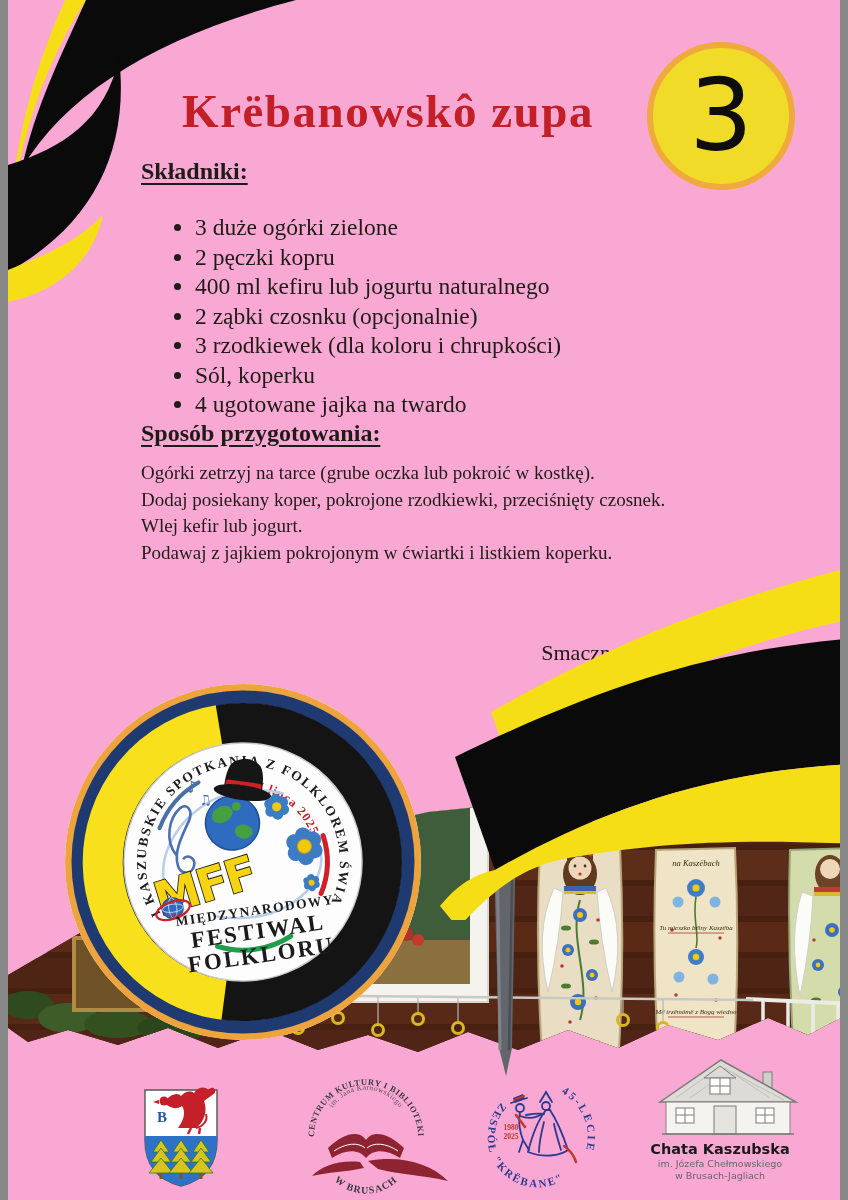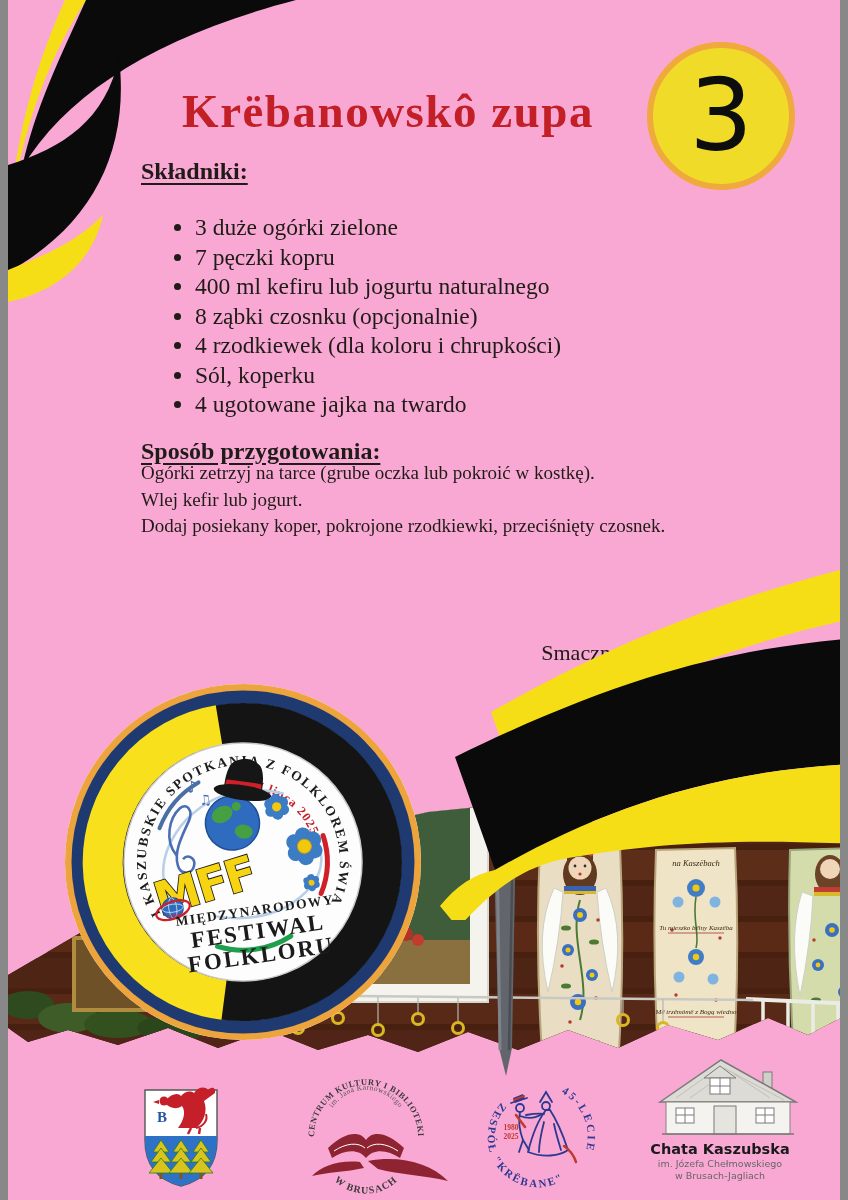--- a/index.html
+++ b/index.html
@@ -27,21 +27,21 @@
   }
   .sec-head {
     left:133px; font-size:24px; font-weight:bold;
     text-decoration:underline; text-underline-offset:4px; z-index:2;
   }
   .ingredients-head { top:158px; }
   .ingredient-list {
     left:153px; top:201px; margin:12px; padding:0 0 0 22px; z-index:2;
     font-size:23.5px; line-height:29.5px; list-style:disc outside;
   }
-  .prep-head { top:438px;text-align:center; }
+  .prep-head { top:420px;text-align:center; }
   .prep-steps { left:133px; top:460px; width:640px; font-size:19px; line-height:26.6px; z-index:2; }
   .closing { left:282px; top:640px; width:360px; text-align:right; font-size:22px; z-index:2; }
 
   .decor-tl { left:0; top:0; z-index:1; }
   .photo-svg { left:0; top:700px; z-index:3; }
   .swoosh-svg { left:0; top:540px; z-index:4; }
   .logo-svg { left:40px; top:665px; z-index:5; }
   .footer-svg { left:0; top:1050px; z-index:6; }
 </style>
 </head>
@@ -57,33 +57,34 @@
   </svg>
 
   <div class="abs title">Krëbanowskô zupa</div>
   <div class="abs badge">
     <span>3</span>
   </div>
 
   <div class="abs sec-head ingredients-head">Składniki:</div>
   <ul class="abs ingredient-list">
     <li>3 duże ogórki zielone</li>
-    <li>7 pęczki kopru</li>
+    <li>2 pęczki kopru</li>
     <li>400 ml kefiru lub jogurtu naturalnego</li>
-    <li>8 ząbki czosnku (opcjonalnie)</li>
-    <li>4 rzodkiewek (dla koloru i chrupkości)</li>
+    <li>2 ząbki czosnku (opcjonalnie)</li>
+    <li>3 rzodkiewek (dla koloru i chrupkości)</li>
     <li>Sól, koperku</li>
     <li>4 ugotowane jajka na twardo</li>
   </ul>
 
   <div class="abs sec-head prep-head">Sposób przygotowania:</div>
   <div class="abs prep-steps">
     <div>Ogórki zetrzyj na tarce (grube oczka lub pokroić w kostkę).</div>
+    <div>Dodaj posiekany koper, pokrojone rzodkiewki, przeciśnięty czosnek.</div>
     <div>Wlej kefir lub jogurt.</div>
-    <div>Dodaj posiekany koper, pokrojone rzodkiewki, przeciśnięty czosnek.</div>
+    <div>Podawaj z jajkiem pokrojonym w ćwiartki i listkiem koperku.</div>
   </div>
 
   <div class="abs closing">Smacznego!</div>
 
   <svg class="abs photo-svg" width="848" height="400" viewBox="0 700 848 400">
     <defs>
       <clipPath id="tornClip">
         <polygon points="0,975 60,940 120,905 180,878 240,858 300,842 360,826 420,812 480,806 540,818 600,824 660,828 720,832 848,836
                          848,1010 800,1035 760,1018 710,1040 660,1025 610,1048 560,1030 510,1050 460,1032 410,1052 360,1035 310,1050
                          260,1030 210,1048 160,1028 110,1045 60,1030 20,1042 0,1028"></polygon>

